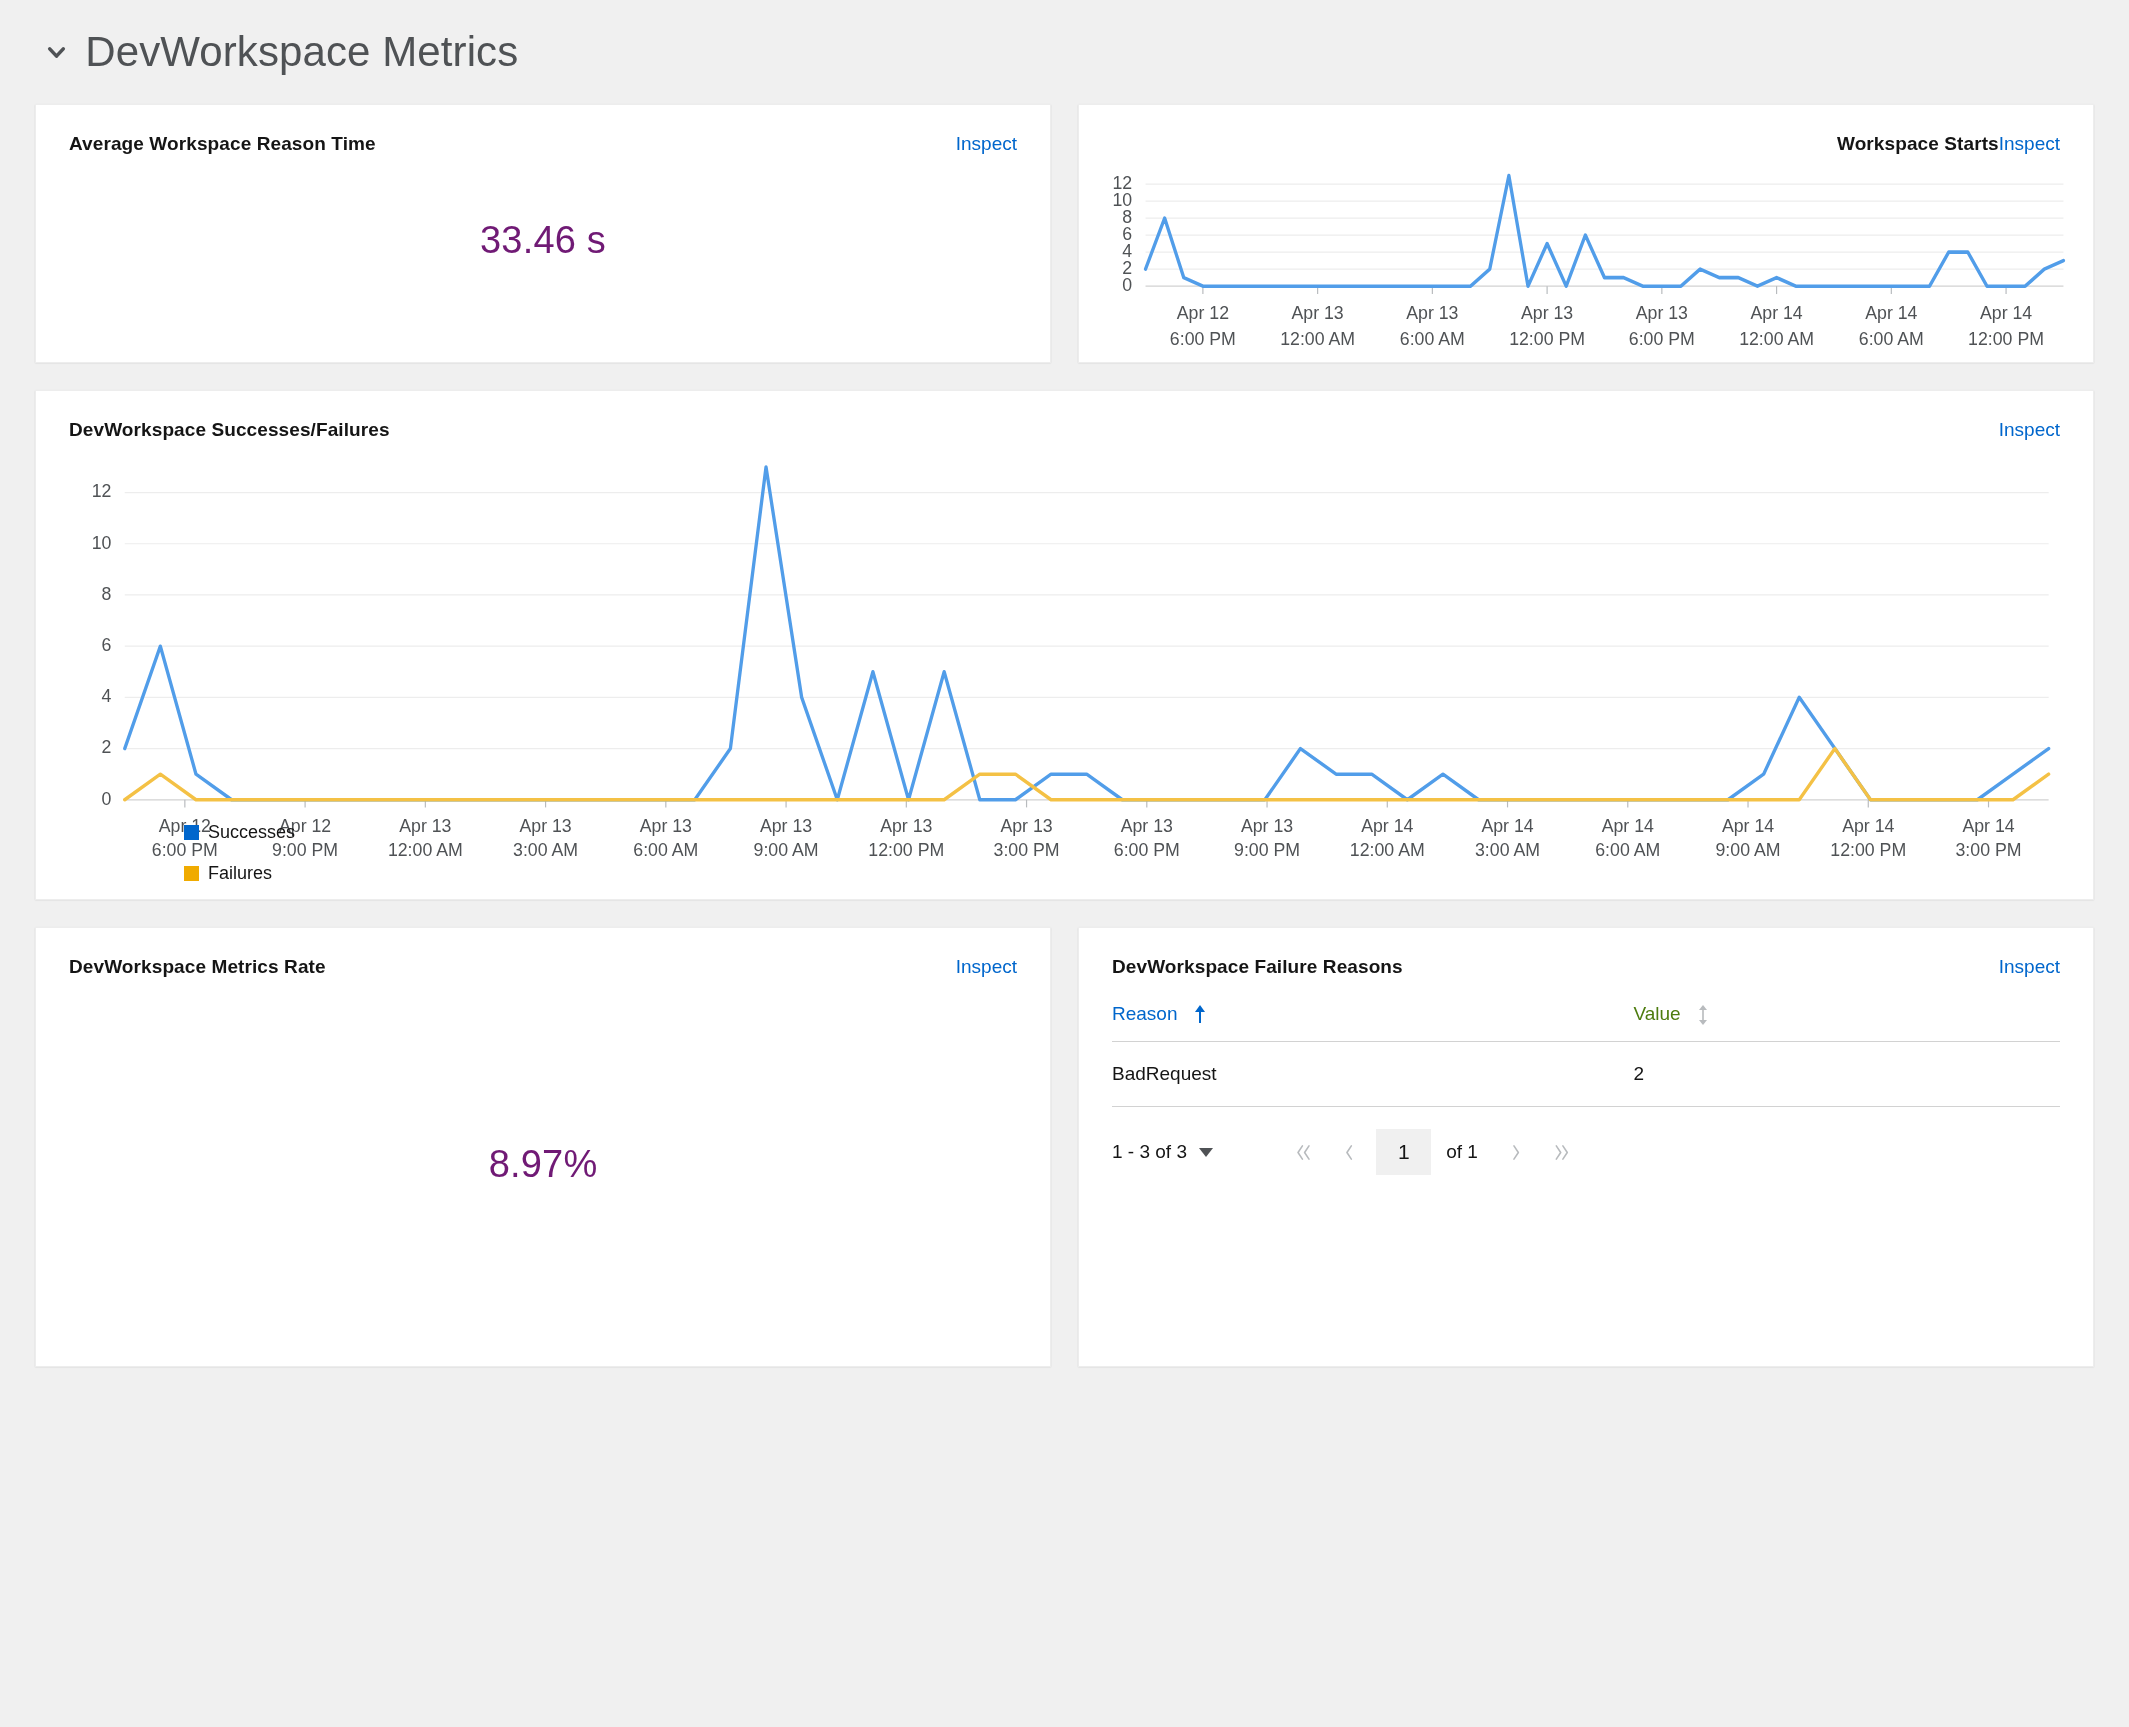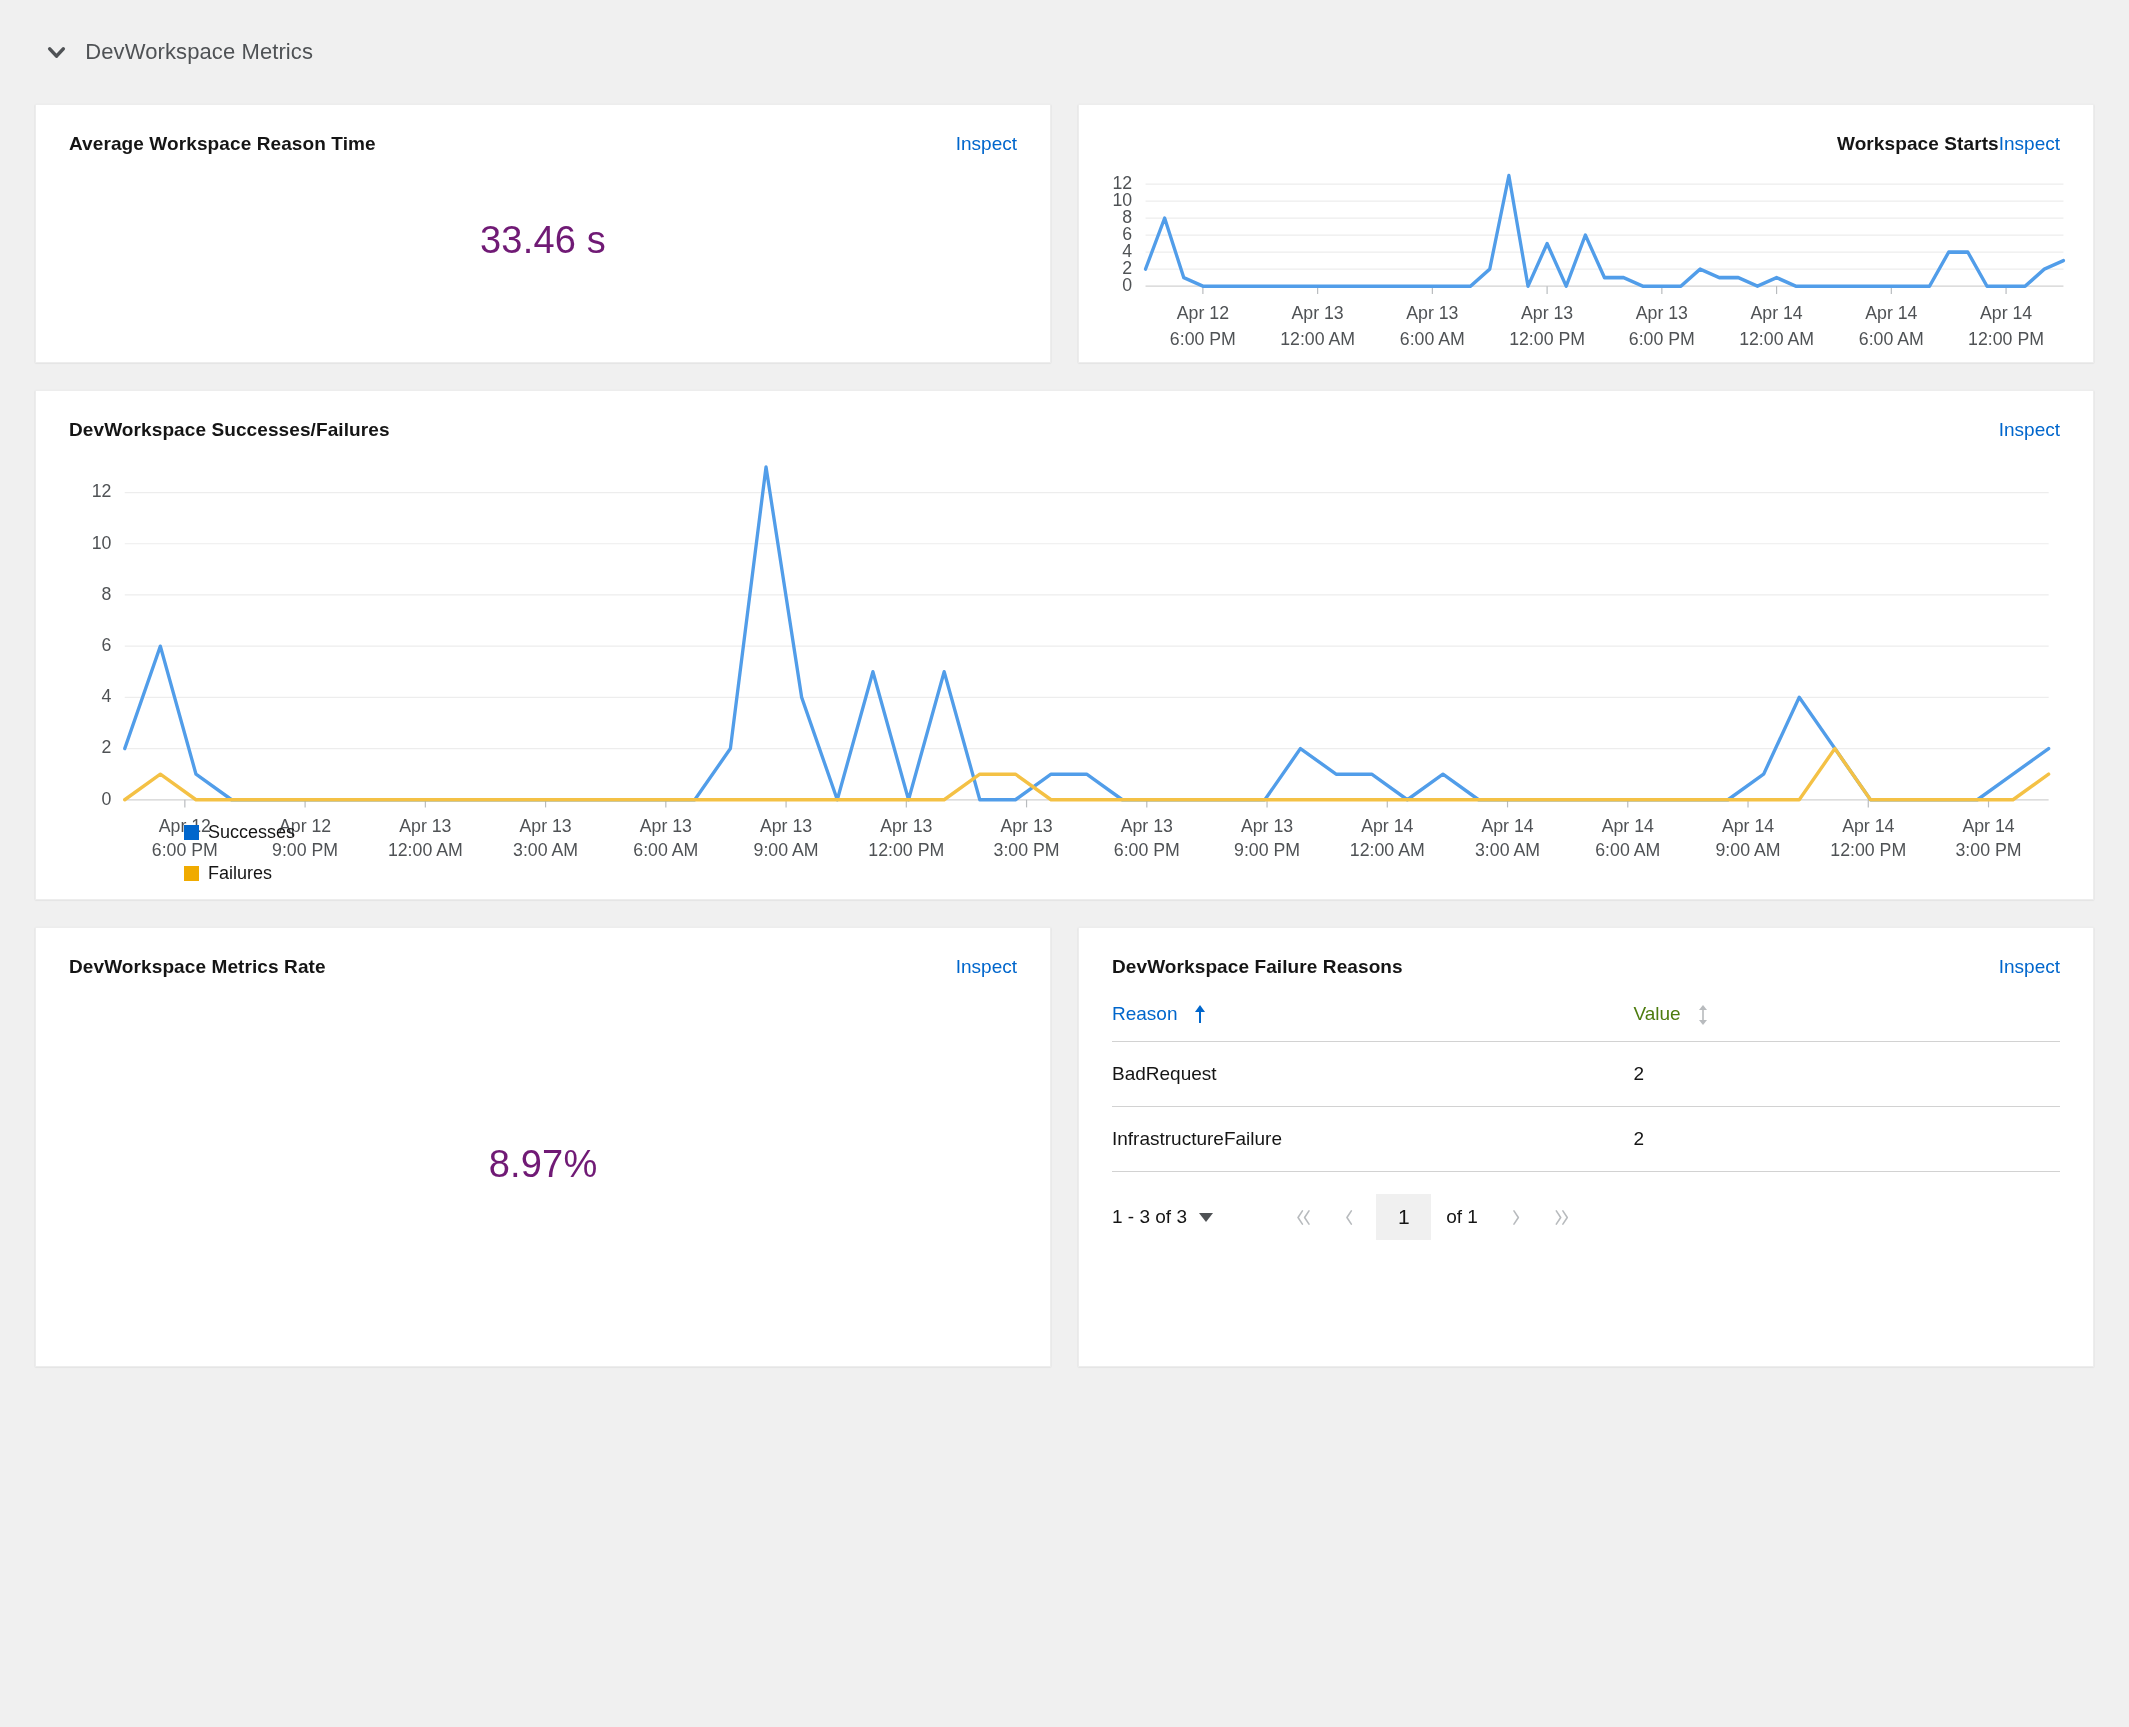--- a/index.html
+++ b/index.html
@@ -15,21 +15,21 @@
   .section-header {
     display: flex; align-items: center; gap: 16.3px;
     height: 104px; padding-left: 9px;
   }
   .chevron-down {
     width: 25px; height: 25px; color: #4f5255;
     display: flex; align-items: center; justify-content: center;
   }
   .chevron-down svg { width: 25px; height: 25px; display: block; }
   .section-title {
-    font-size: 22px; font-weight: 400; color: #4f5255; letter-spacing: 0.1px;
+    font-size: 42px; font-weight: 400; color: #4f5255; letter-spacing: 0.1px;
   }
 
   
   .row { display: flex; gap: 27px; }
   .row + .row { margin-top: 27px; }
 
   .card {
     background: #fff;
     border: 0.7px solid #ededed;
     box-shadow: 0 0.7px 1.5px rgba(3,3,3,.10), 0 0 1.5px rgba(3,3,3,.04);
@@ -322,24 +322,20 @@
                     </span>
                   </span>
                 </th>
               </tr>
             </thead>
             <tbody id="reasons-body">
                 <tr>
                   <td>BadRequest</td>
                   <td>2</td>
                 </tr>
-                <tr>
-                  <td>InfrastructureFailure</td>
-                  <td>2</td>
-                </tr>
               </tbody>
           </table>
         </div>
 
         <div class="pagination">
           <span class="per-page">
             <span>1 - 3 of 3</span>
             <span class="caret-down"></span>
           </span>
           <span class="pg-btn">

